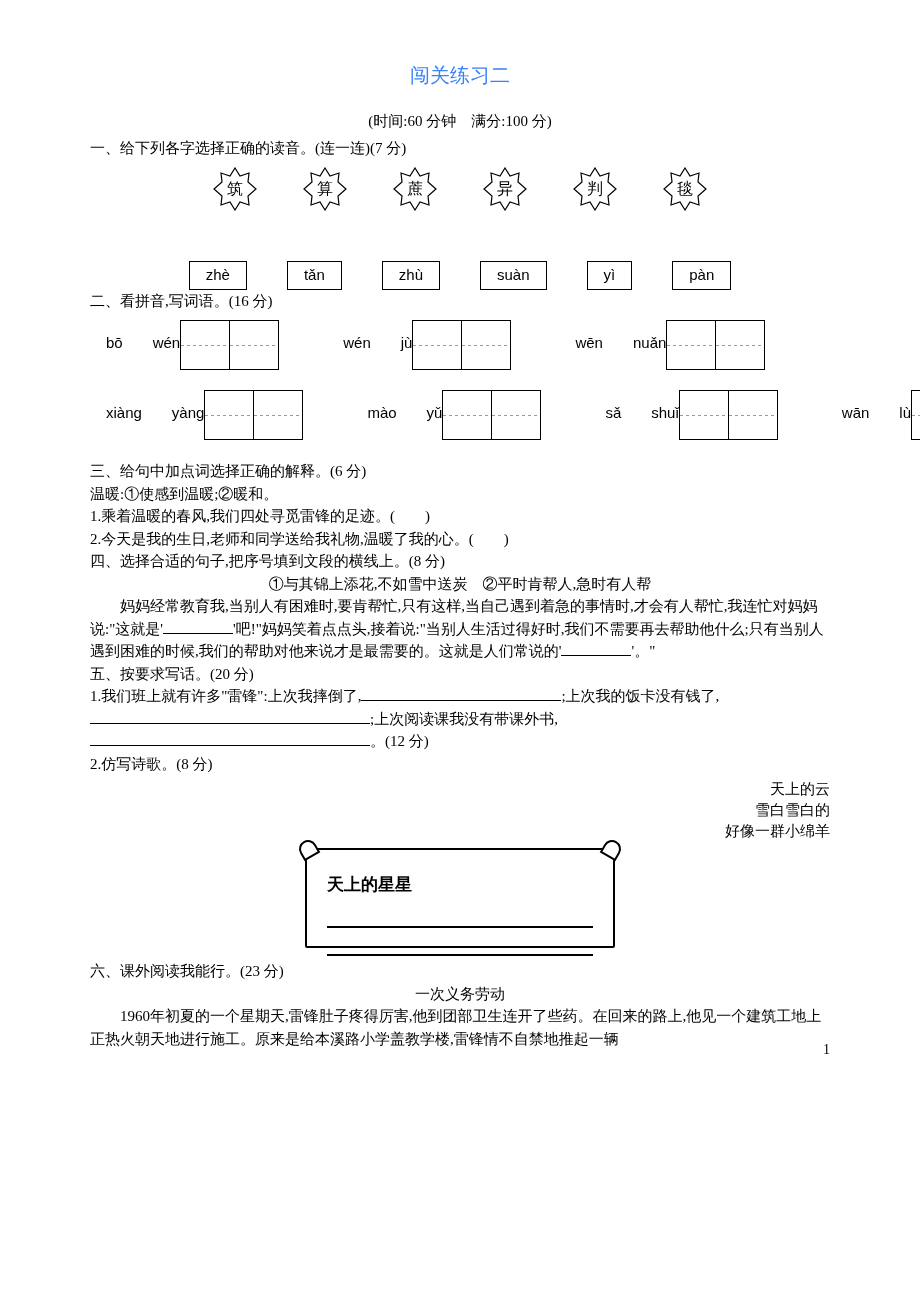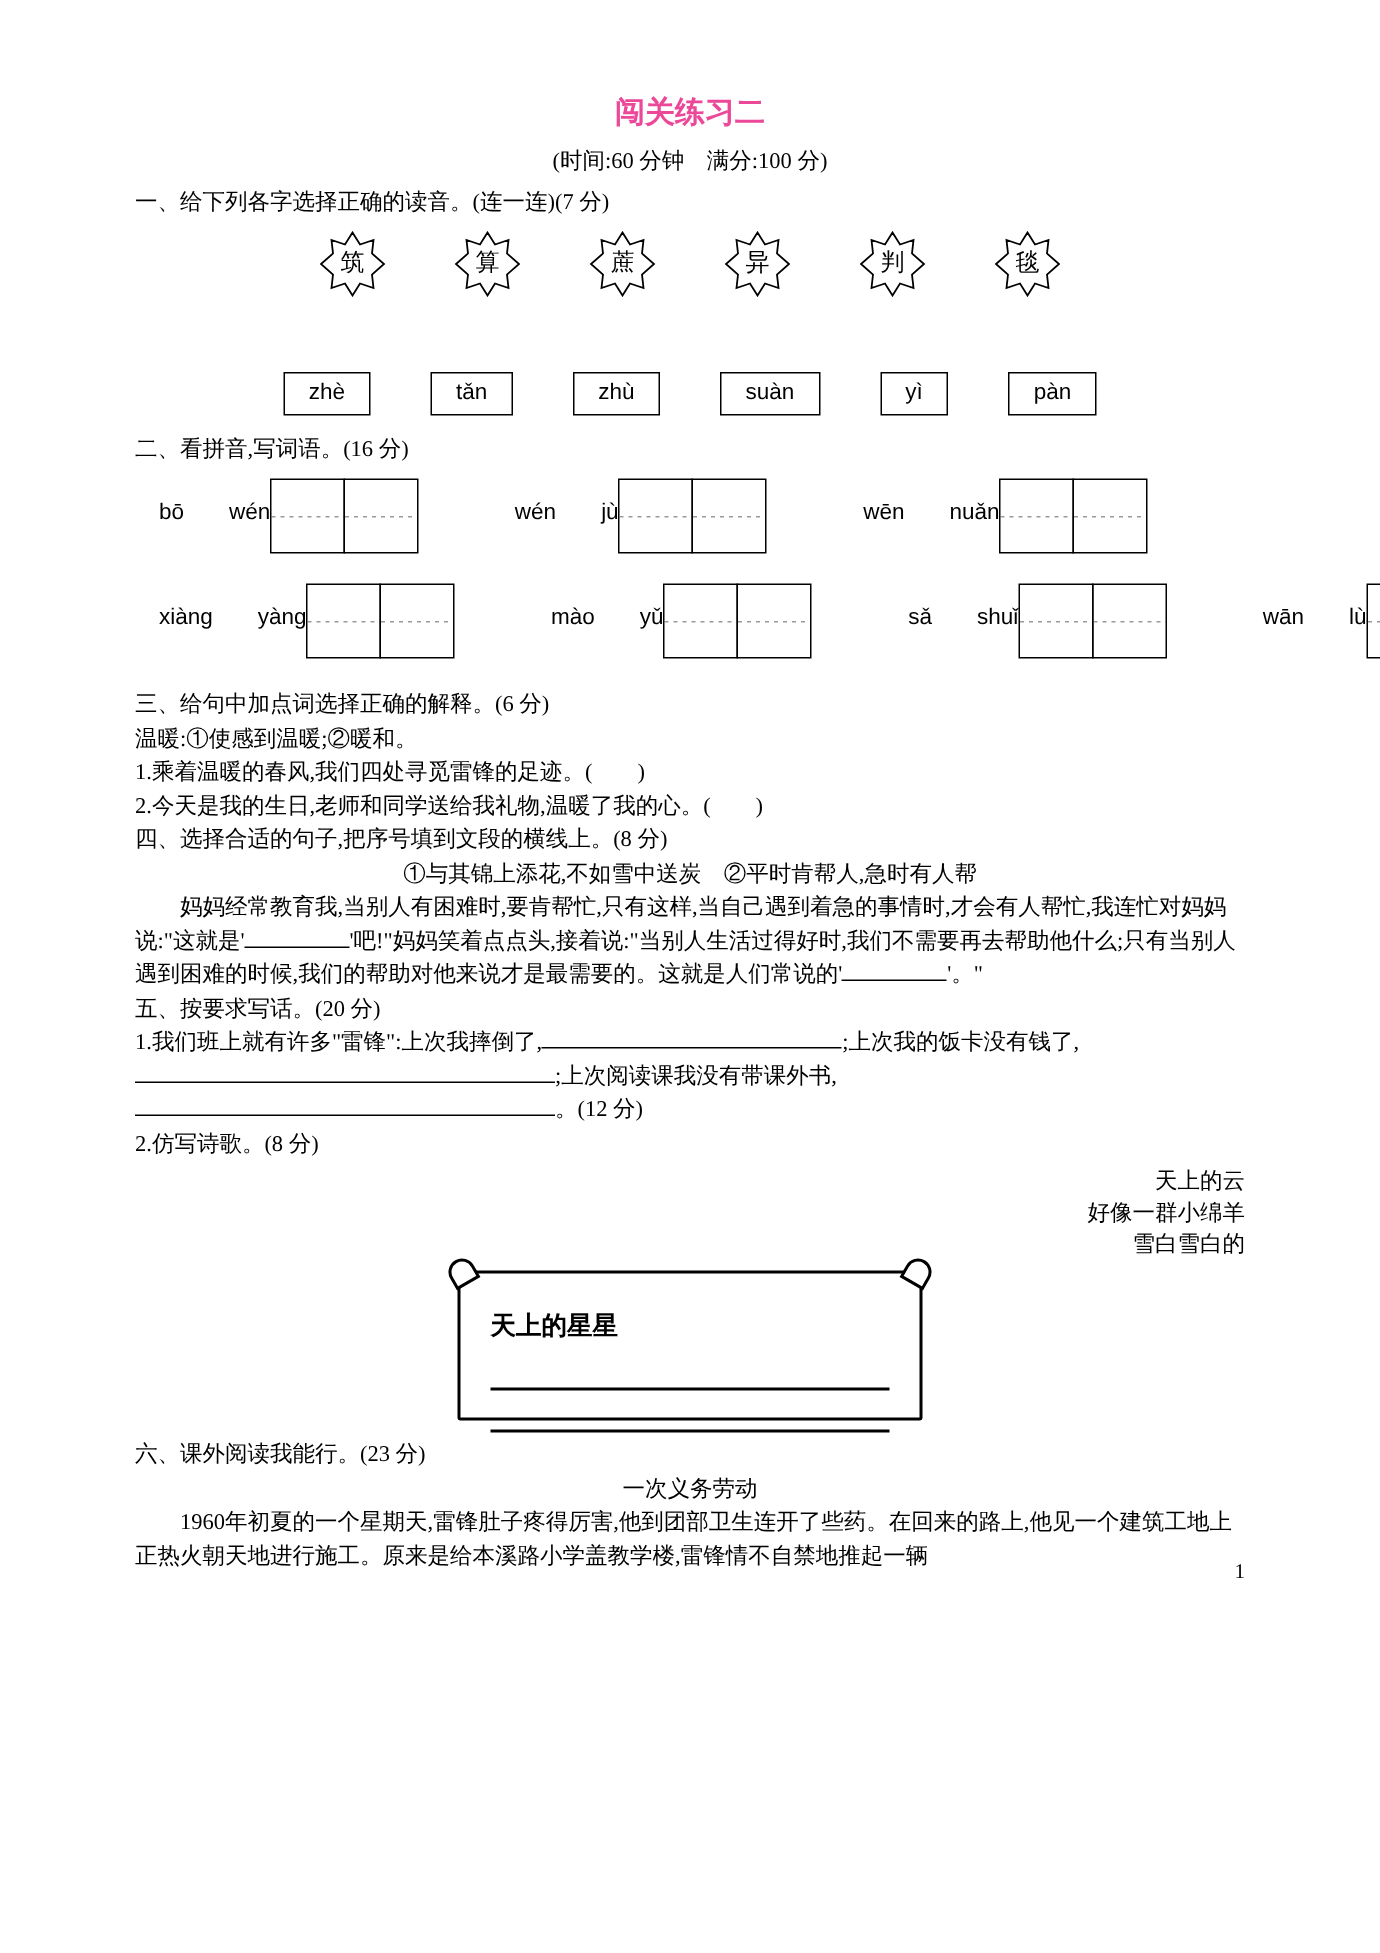--- a/index.html
+++ b/index.html
@@ -9,24 +9,24 @@
     width: 920px;
     margin: 0;
     padding: 60px 90px 40px 90px;
     box-sizing: border-box;
     color: #000;
     background: #fff;
     position: relative;
   }
   .title {
     text-align: center;
-    color: #ec4899;
+    color: #3b82f6;
     font-size: 20px;
-    font-weight: bold;
-    margin-bottom: 7px;
+    font-weight: normal;
+    margin-bottom: 20px;
   }
   .subtitle {
     text-align: center;
     margin-bottom: 4px;
   }
   .section {
     margin-bottom: 6px;
   }
   
   .star-row {
@@ -47,21 +47,21 @@
   .star-char {
     position: relative;
     z-index: 2;
     font-size: 16px;
   }
   
   .py-options {
     display: flex;
     justify-content: center;
     gap: 40px;
-    margin-bottom: 12px;
+    margin-bottom: 0;
     text-align: center;
   }
   .py-box {
     border: 1px solid #000;
     padding: 2px 16px;
     font-family: Arial, sans-serif;
   }
   
   .write-row {
     display: flex;
@@ -294,22 +294,22 @@
 </div>
 
 <div>五、按要求写话。(20 分)</div>
 <div>
   <span>1.我们班上就有许多"雷锋":上次我摔倒了,</span><span class="blank-med"></span><span>;上次我的饭卡没有钱了,</span><span class="blank-long"></span><span>;上次阅读课我没有带课外书,</span><span class="blank-long"></span><span>。(12 分)</span>
 </div>
 <div>2.仿写诗歌。(8 分)</div>
 
 <div class="poem-block">
   <div>天上的云</div>
+  <div>雪白雪白的</div>
   <div>好像一群小绵羊</div>
-  <div>雪白雪白的</div>
 </div>
 
 <div class="scroll-wrap">
   <div class="scroll">
     <div class="scroll-title">天上的星星</div>
     <div class="scroll-line"></div>
     <div class="scroll-line"></div>
   </div>
 </div>
 

